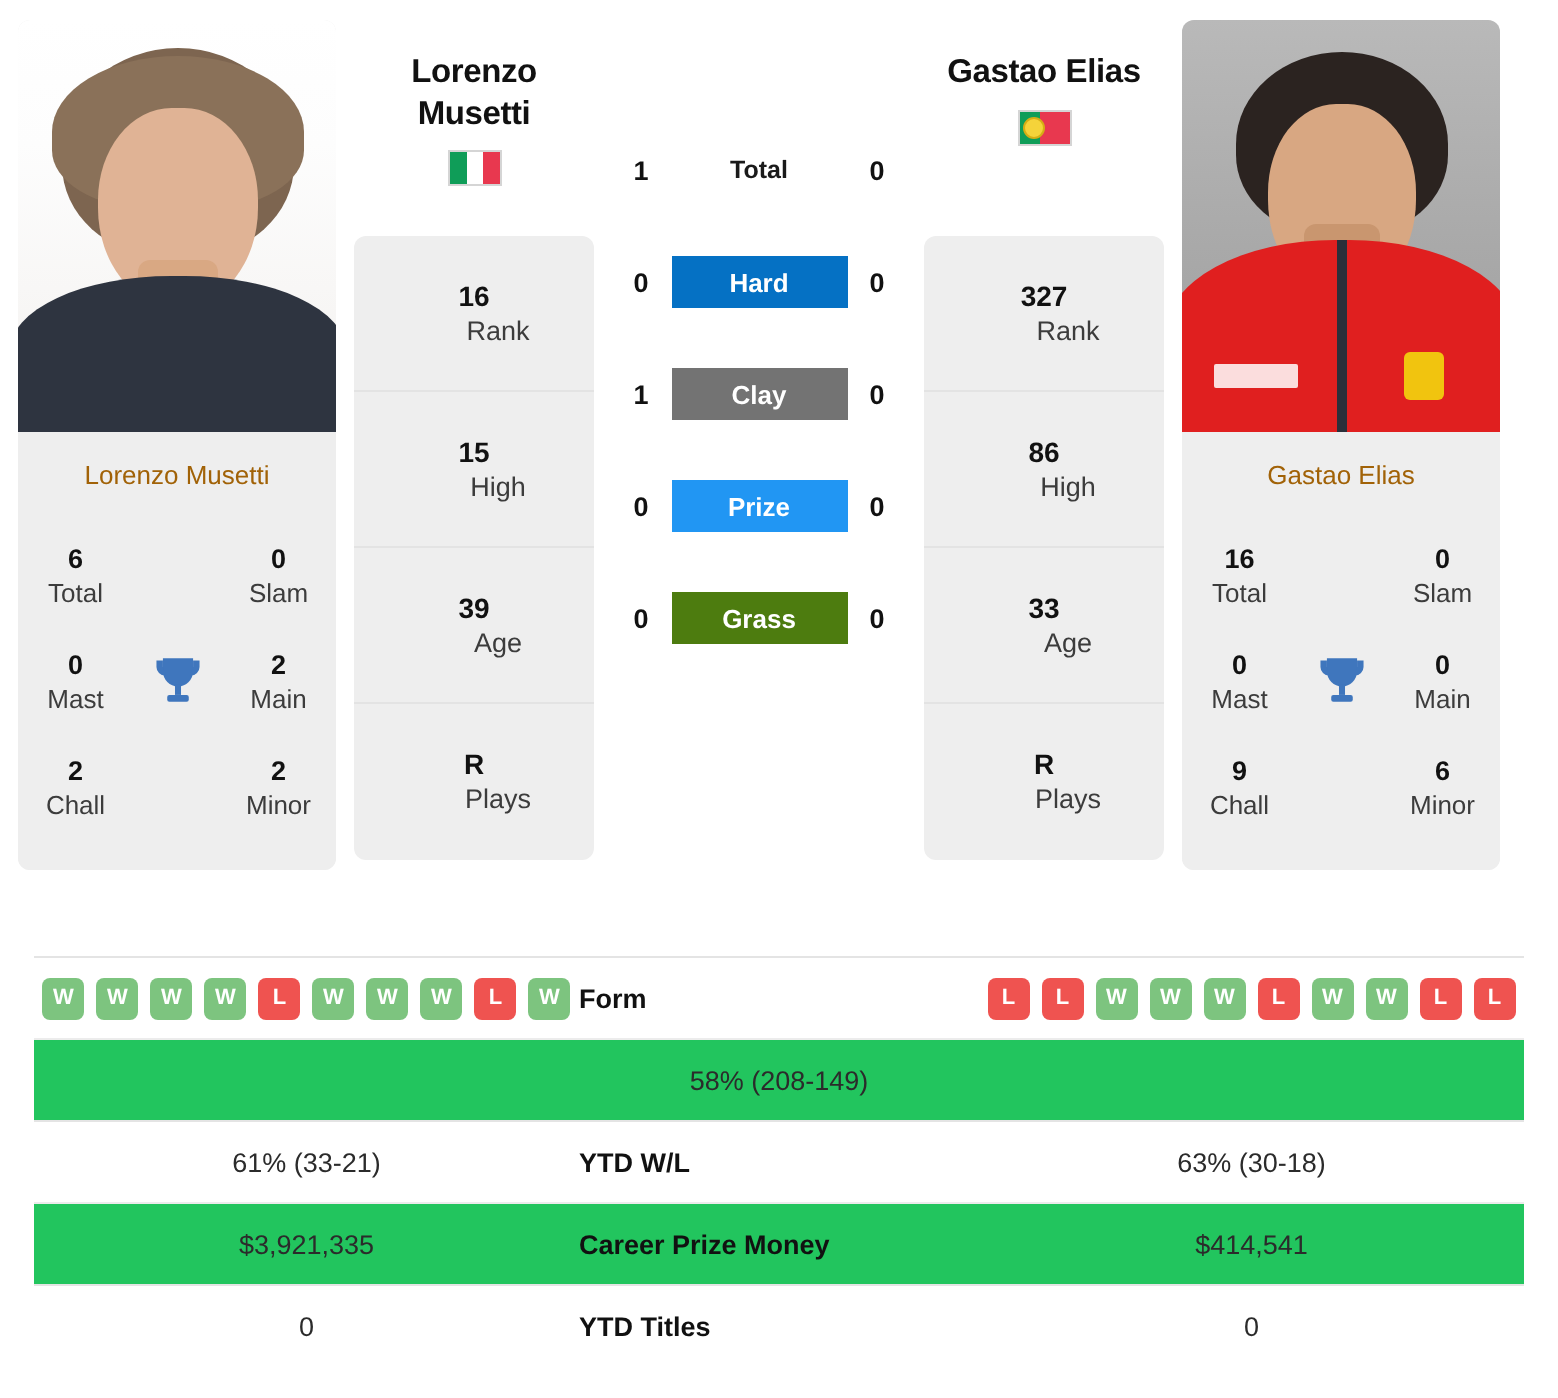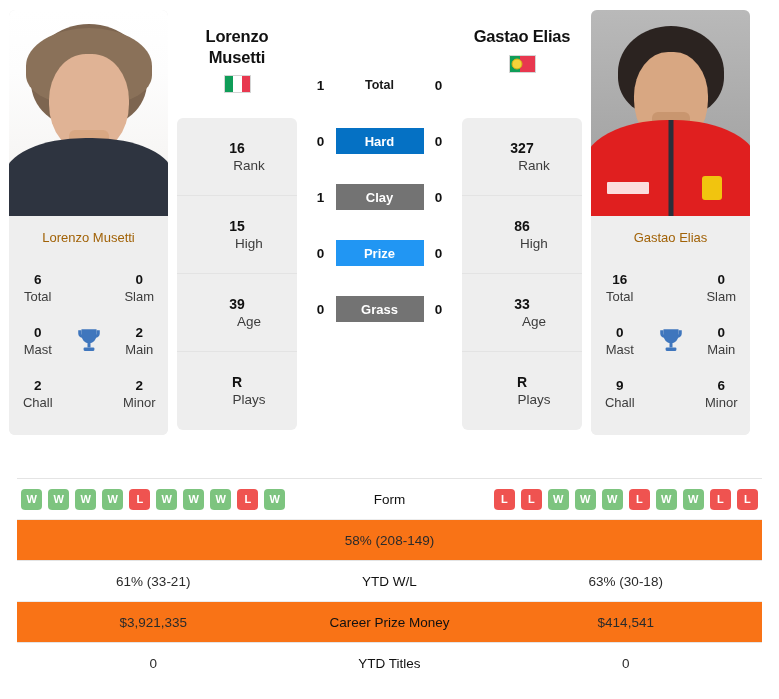--- a/index.html
+++ b/index.html
@@ -177,28 +177,28 @@
     color: #1a1a1a; font-size: 12.5px; font-weight: bold;
   }
 
   
   .stats-table { width: 779px; padding: 0 17px; }
   .srow {
     display: flex; align-items: center;
     height: 41px;
     border-top: 1px solid #e4e4e4;
   }
-  .srow.shaded { background: #f97316; border-top-color: #ececec; }
+  .srow.shaded { background: #22c55e; border-top-color: #ececec; }
   .srow .sleft, .srow .sright {
     flex: 1 1 0; text-align: center;
     font-size: 13.5px; color: #2b2b2b;
   }
   .srow .smid {
-    flex: 0 0 200px; text-align: center;
-    font-size: 13.5px; font-weight: normal; color: #111;
+    flex: 0 0 200px; 
+    font-size: 13.5px; font-weight: bold; color: #111;
   }
   .form-badges { display: flex; gap: 6px; justify-content: center; }
   .badge {
     width: 21px; height: 21px; border-radius: 4px;
     display: flex; align-items: center; justify-content: center;
     color: #ffffff; font-size: 11px; font-weight: bold;
   }
   .badge.W { background: #7dc47f; }
   .badge.L { background: #ef5350; }
 </style>
@@ -307,21 +307,21 @@
         <div class="surface-pill" style="background:#737373">Clay</div>
         <div class="h2h-score">0</div>
       </div>
       <div class="h2h-row">
         <div class="h2h-score">0</div>
         <div class="surface-pill" style="background:#2196f3">Prize</div>
         <div class="h2h-score">0</div>
       </div>
       <div class="h2h-row">
         <div class="h2h-score">0</div>
-        <div class="surface-pill" style="background:#737373">Grass</div>
+        <div class="surface-pill" style="background:#4d7c0f">Grass</div>
         <div class="h2h-score">0</div>
       </div>
     </div>
 
     <div class="rank-col right-rank">
       <div class="heading">
         <div class="pname">
           <div>Gastao Elias</div>
         </div>
         <div class="flag flag-pt"></div>

